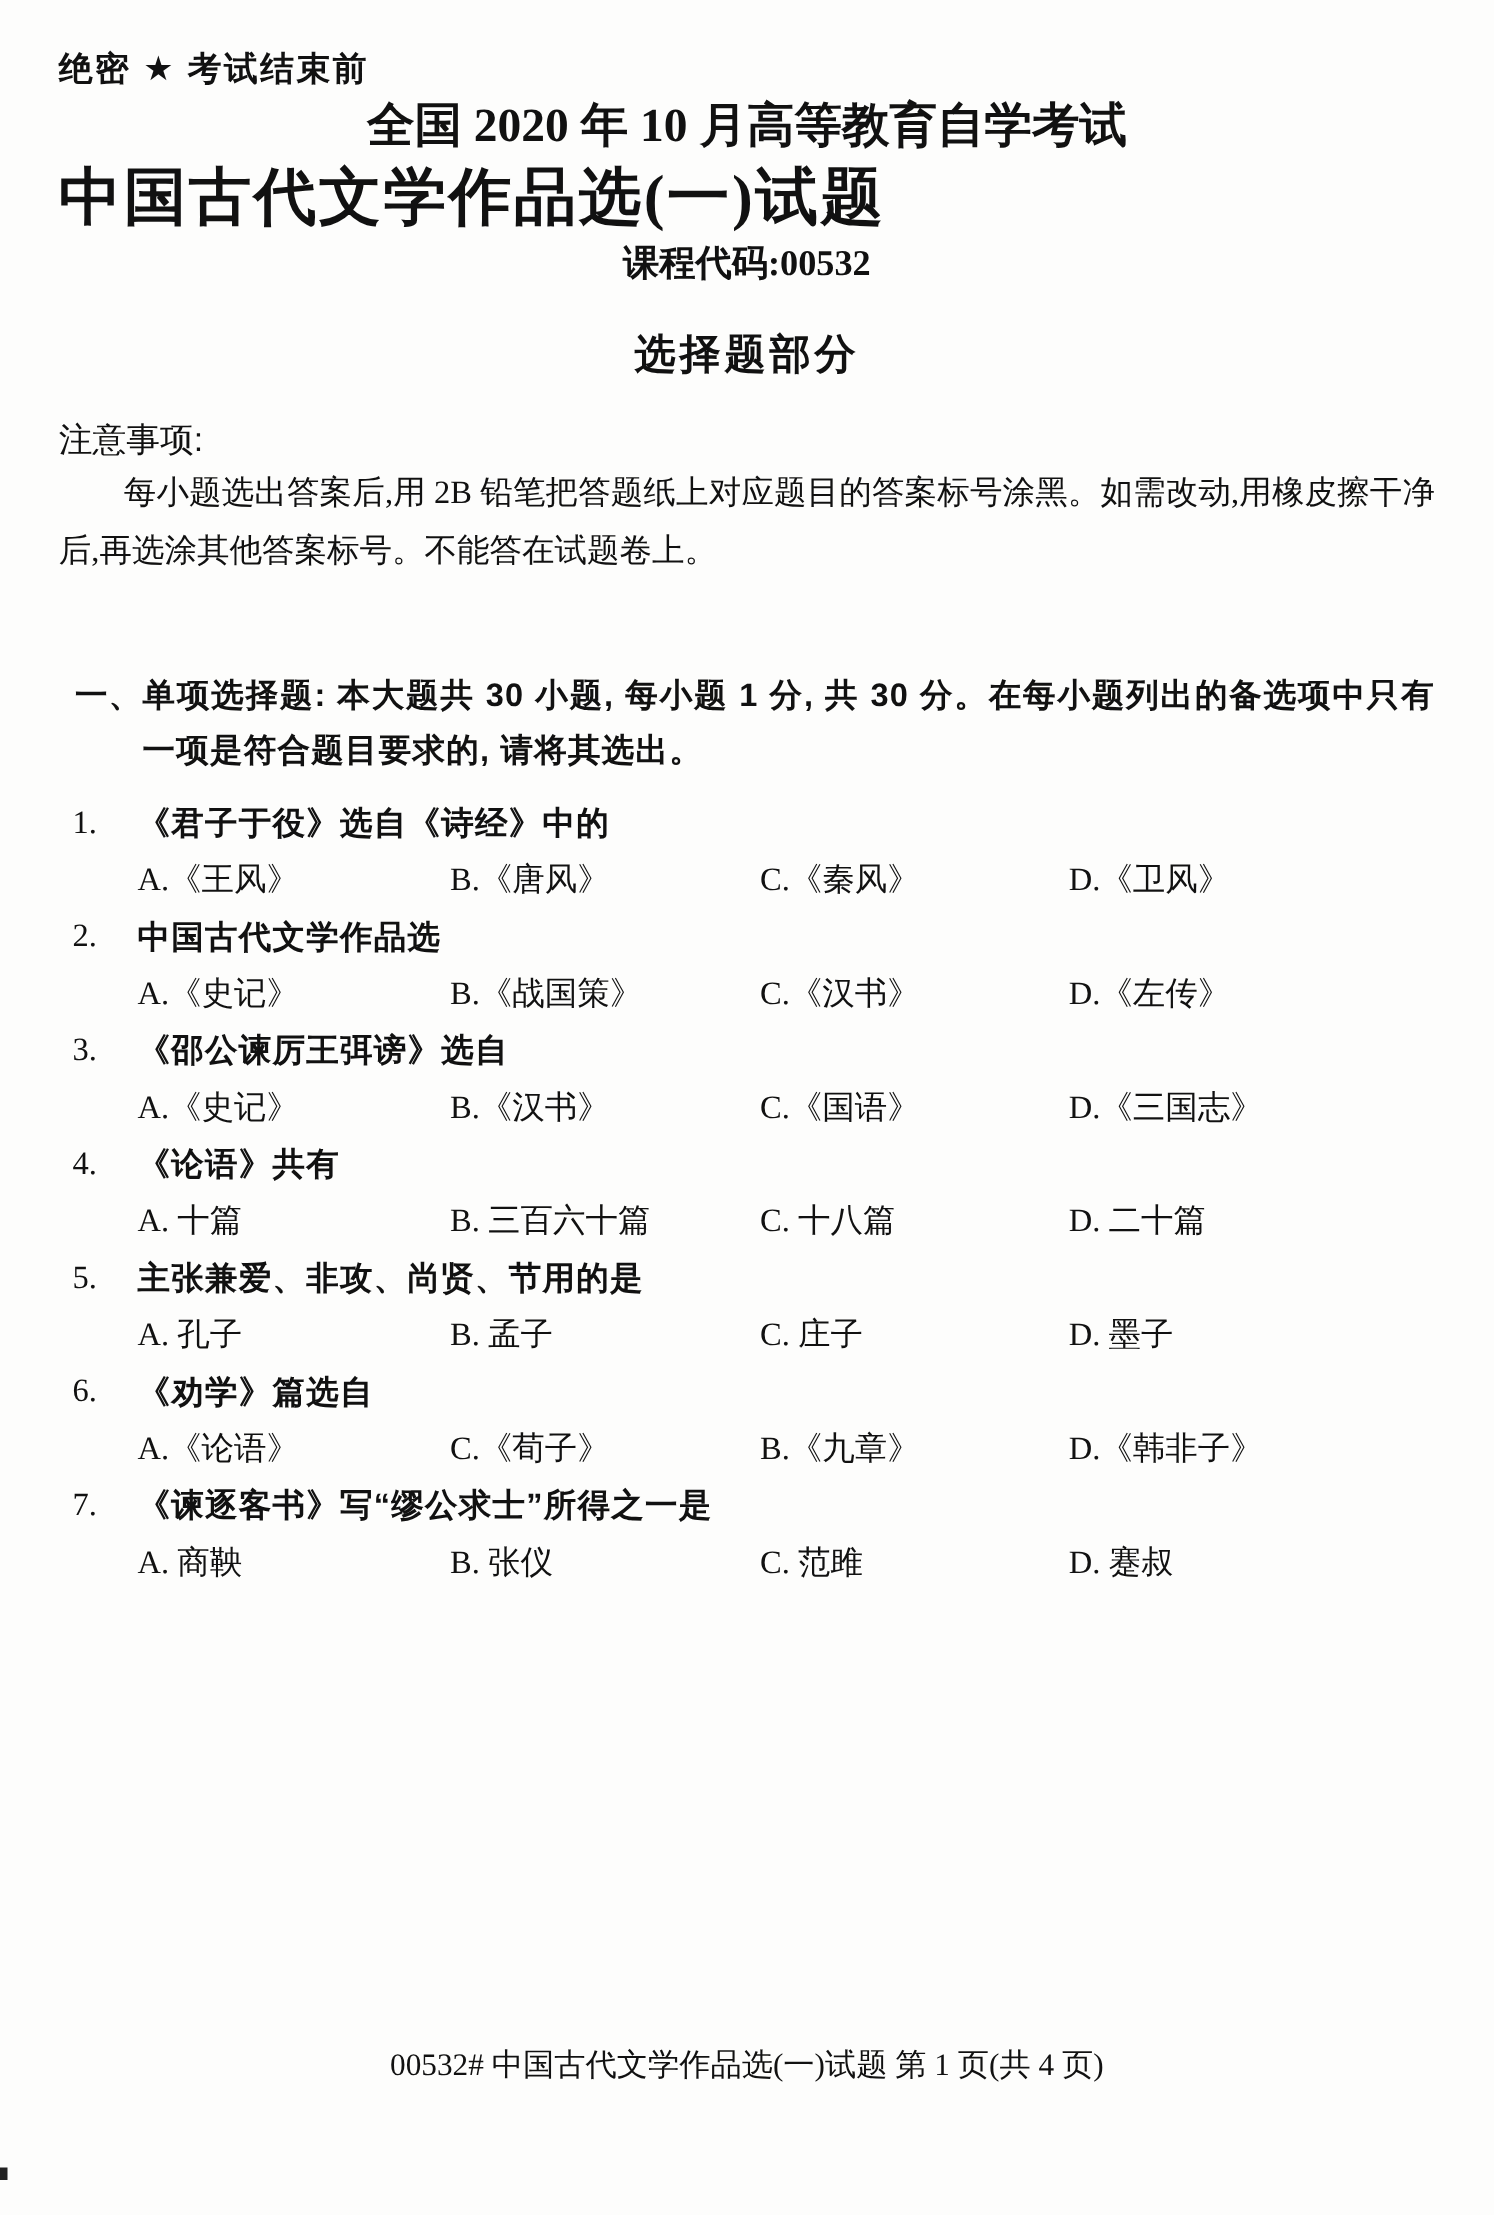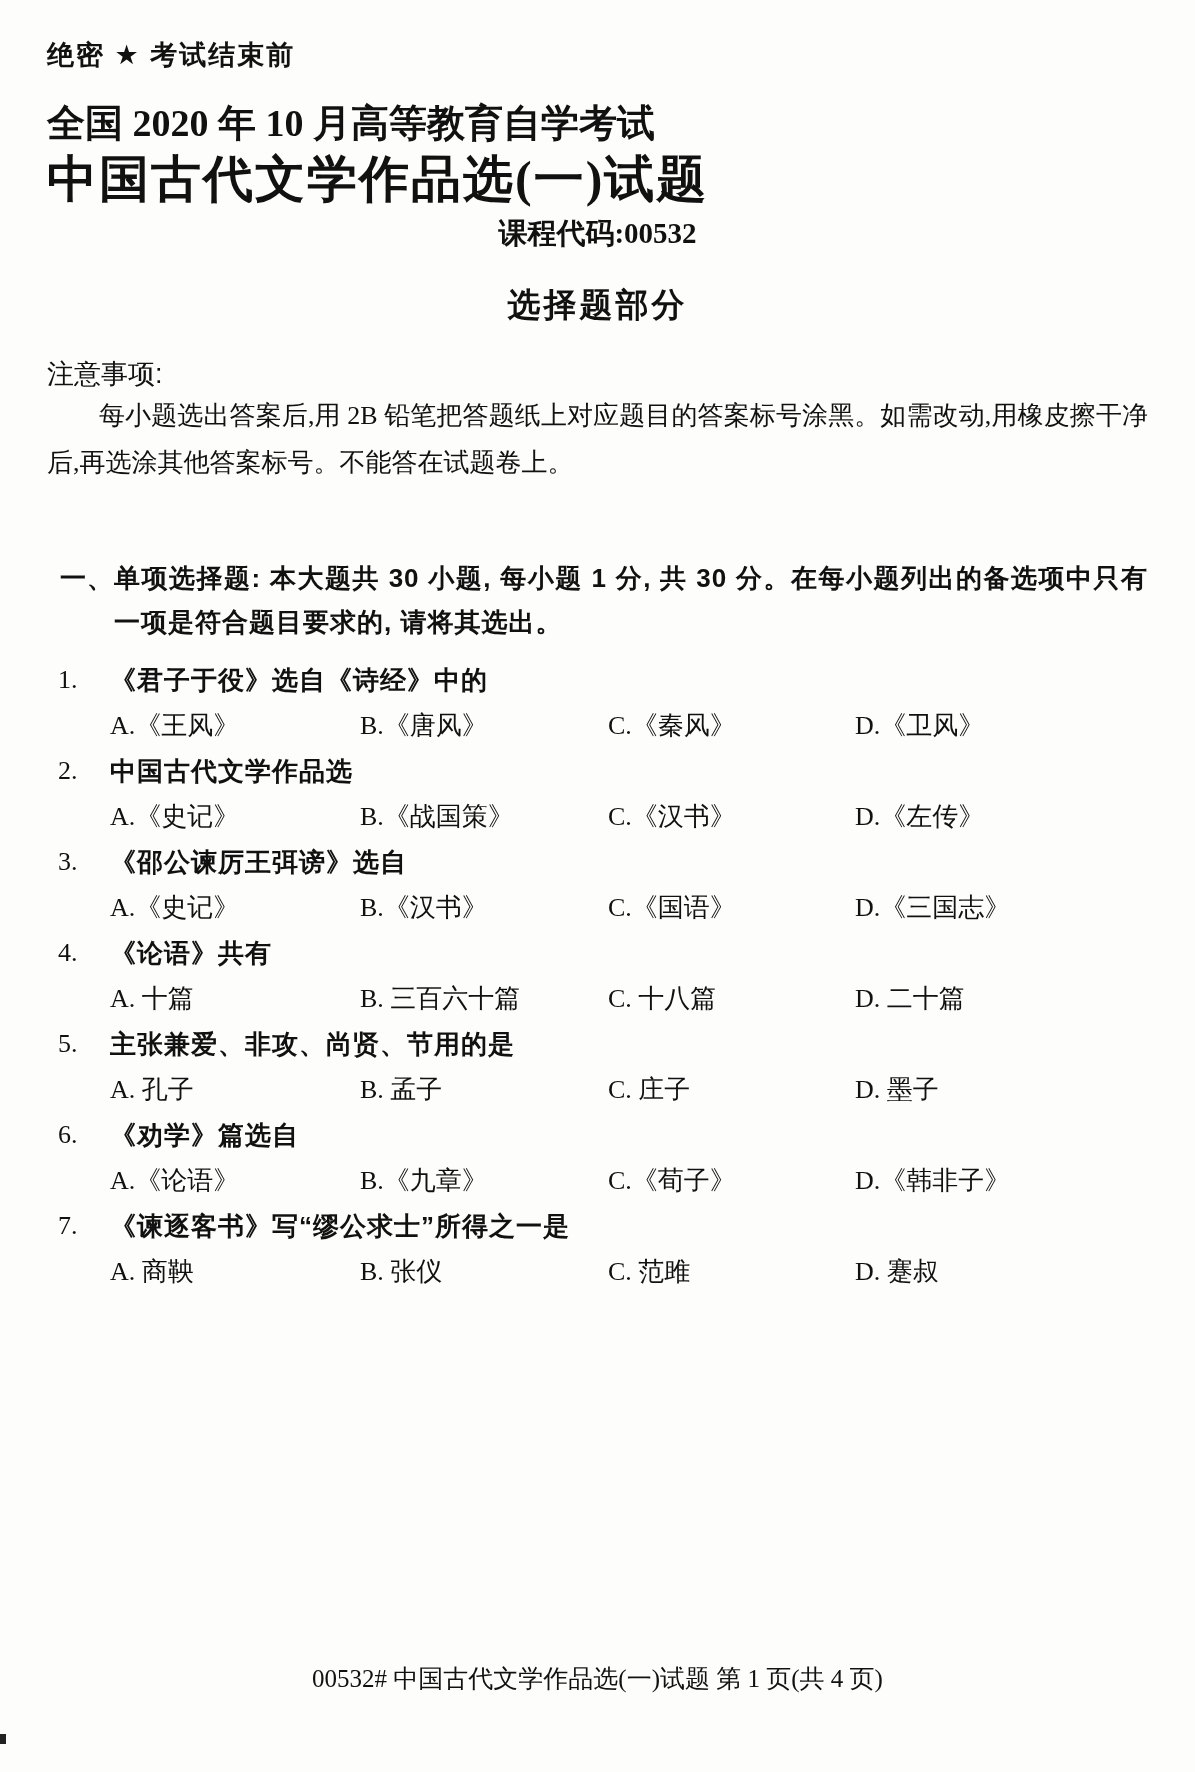--- a/index.html
+++ b/index.html
@@ -16,22 +16,22 @@
     font-family: "Liberation Serif", "DejaVu Serif", serif;
   }
   .classification {
     font-family: "Liberation Sans", "DejaVu Sans", sans-serif;
     font-weight: bold;
     font-size: 27px;
     line-height: 30px;
     letter-spacing: 2px;
   }
   .exam-session {
-    margin-top: 32px;
-    text-align: left;
+    margin-top: 10px;
+    text-align: center;
     font-size: 38px;
     font-weight: bold;
     line-height: 42px;
   }
   .title {
     margin: 4px 0 0 0;
     text-align: left;
     font-size: 50px;
     font-weight: bold;
     line-height: 62px;
@@ -108,21 +108,21 @@
     display: grid;
     grid-template-columns: 250px 248px 247px auto;
     padding-left: 63px;
     font-size: 26px;
     line-height: 47px;
   }
   .footer {
     position: absolute;
     left: 0;
     right: 0;
-    bottom: 78px;
+    bottom: 104px;
     text-align: center;
     font-size: 25px;
     line-height: 30px;
   }
   .scan-speck {
     position: absolute;
     left: 0;
     bottom: 28px;
     width: 6px;
     height: 10px;
@@ -220,22 +220,22 @@
       </div>
     </div>
 
     <div class="question">
       <div class="q-stem-row">
         <span class="q-num">6.</span>
         <span class="q-stem">《劝学》篇选自</span>
       </div>
       <div class="q-options">
         <span class="q-option">A.《论语》</span>
+        <span class="q-option">C.《荀子》</span>
         <span class="q-option">B.《九章》</span>
-        <span class="q-option">C.《荀子》</span>
         <span class="q-option">D.《韩非子》</span>
       </div>
     </div>
 
     <div class="question">
       <div class="q-stem-row">
         <span class="q-num">7.</span>
         <span class="q-stem">《谏逐客书》写“缪公求士”所得之一是</span>
       </div>
       <div class="q-options">

